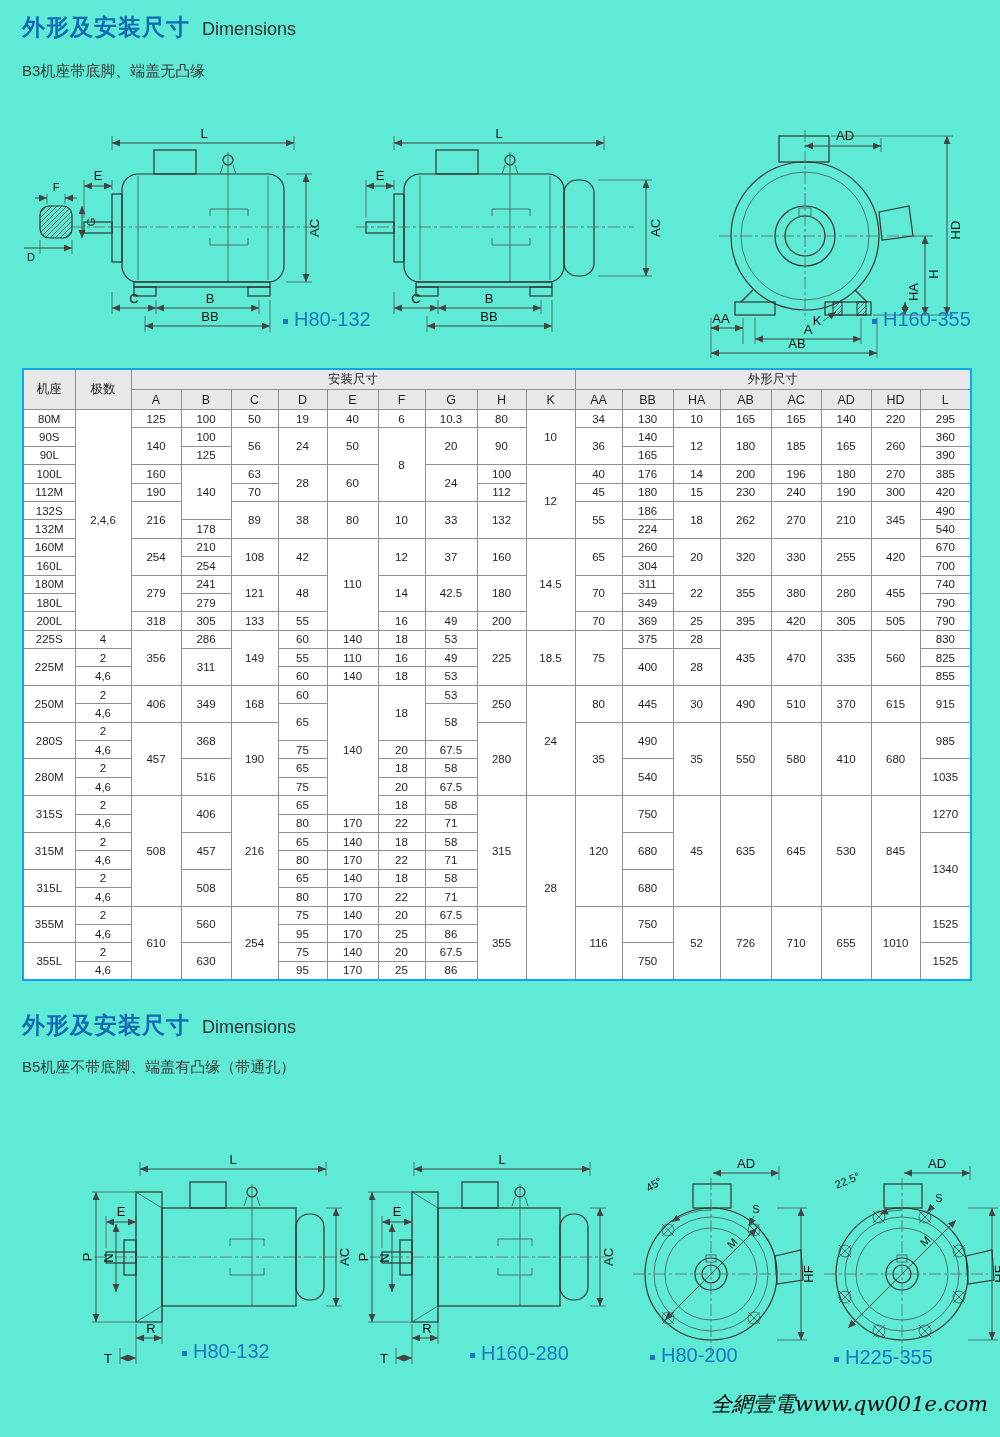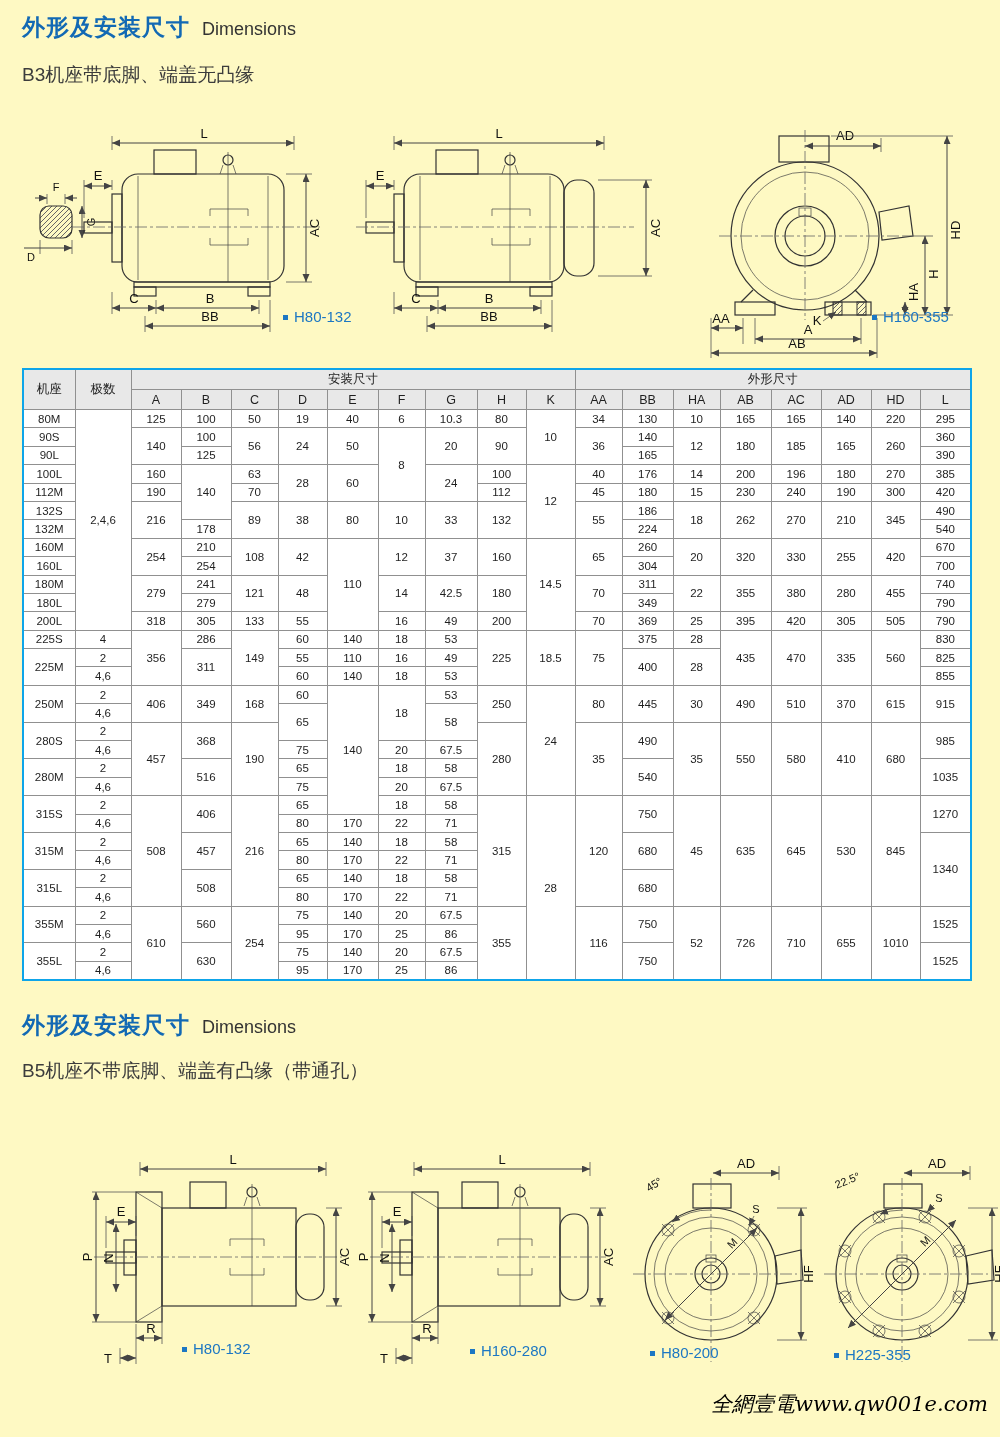--- a/index.html
+++ b/index.html
@@ -1,23 +1,23 @@
 <!DOCTYPE html>
 <html><head>
 <meta charset="utf-8">
 <style>
   html,body{margin:0;padding:0;background:#fff;}
-  .page{position:relative;width:1000px;height:1437px;background:#fef9c3;
+  .page{position:relative;width:1000px;height:1437px;background:#5eead4;
         font-family:"Liberation Sans",sans-serif;overflow:hidden;}
   .sec-title{position:absolute;left:22px;white-space:nowrap;}
   .sec-title .zh{font-size:23px;font-weight:bold;color:#1269b4;letter-spacing:1px;}
   .sec-title .en{font-size:18px;color:#333;margin-left:12px;}
-  .subtitle{position:absolute;left:22px;font-size:19px;color:#3c3c3c;}
+  .subtitle{position:absolute;left:22px;font-size:15px;color:#3c3c3c;}
   .fig{position:absolute;}
-  .fig-label{position:absolute;font-size:15px;color:#1c77c3;white-space:nowrap;}
+  .fig-label{position:absolute;font-size:20px;color:#1c77c3;white-space:nowrap;}
   .fig-label .sq{display:inline-block;width:5px;height:5px;background:#1c77c3;
                  vertical-align:2px;margin-right:6px;}
   .dim-table{position:absolute;left:22px;top:368px;border-collapse:collapse;
              table-layout:fixed;width:878px;border:2px solid #0ea5e9;}
   .dim-table th,.dim-table td{border:1px solid #909090;text-align:center;
              padding:0;color:#1f1f1f;overflow:hidden;}
   .dim-table th{background:#e8e8e8;font-weight:normal;font-size:12.5px;height:19px;}
   .dim-table td{font-size:11.5px;height:17.4px;background:#fff;}
   .watermark{position:absolute;right:12px;top:1390px;font-family:"DejaVu Serif",serif;
              font-style:italic;font-size:21px;color:#000;}

